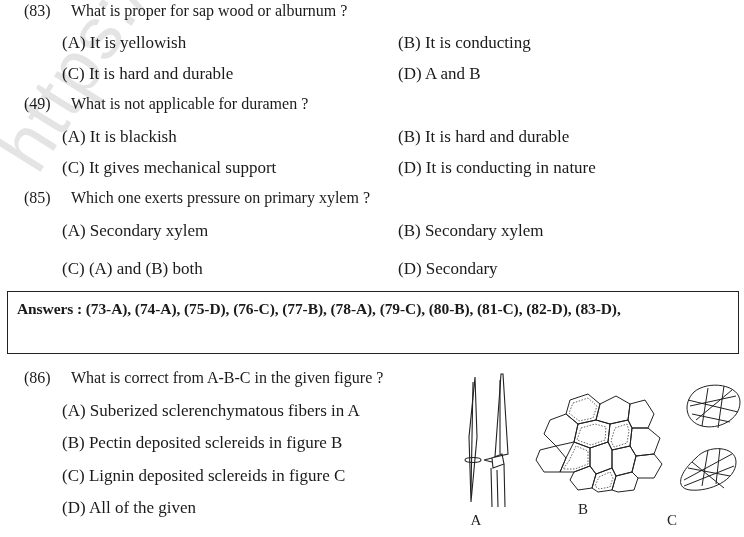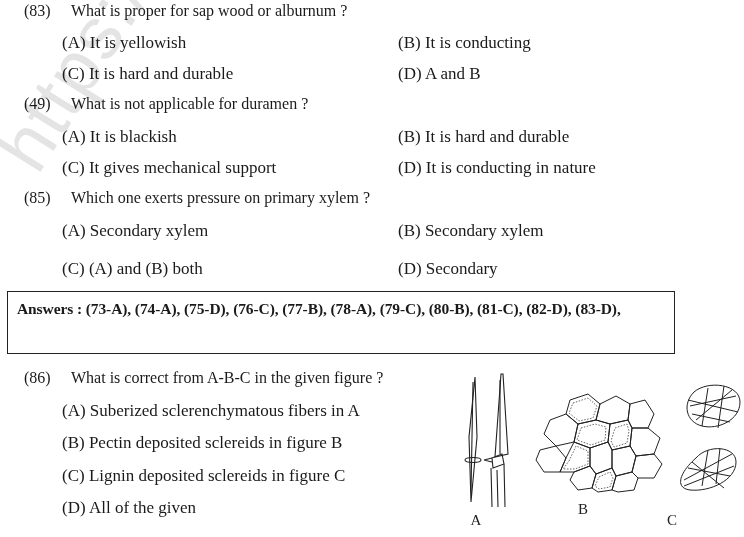--- a/index.html
+++ b/index.html
@@ -7,21 +7,21 @@
     width:744px; height:537px; background:#ffffff; position:relative; overflow:hidden;
     font-family: "Liberation Serif", "DejaVu Serif", serif; color:#1a1a1a;
   }
   .abs { position:absolute; white-space:nowrap; }
   .qnum { font-size:16px; left:24px; }
   .qtext { font-size:16px; left:62px;margin-left:9px; }
   .opt { font-size:17px; }
   .optL { left:62px; }
   .optR { left:398px; }
   .answers-box {
-    position:absolute; left:7px; top:291px; width:668px; height:63px;
+    position:absolute; left:7px; top:291px; width:732px; height:63px;
     border:1.5px solid #222; box-sizing:border-box;
   }
   .ans-line {
     position:absolute; left:9px; font-weight:bold; font-size:15.5px; white-space:nowrap;
     letter-spacing:-0.1px;
   }
   .watermark {
     position:absolute; left:-20px; top:140px;
     font-family: "Liberation Sans", "DejaVu Sans", sans-serif;
     font-size:74px; color:#e4e4e4; transform:rotate(-58deg); transform-origin:left top;

